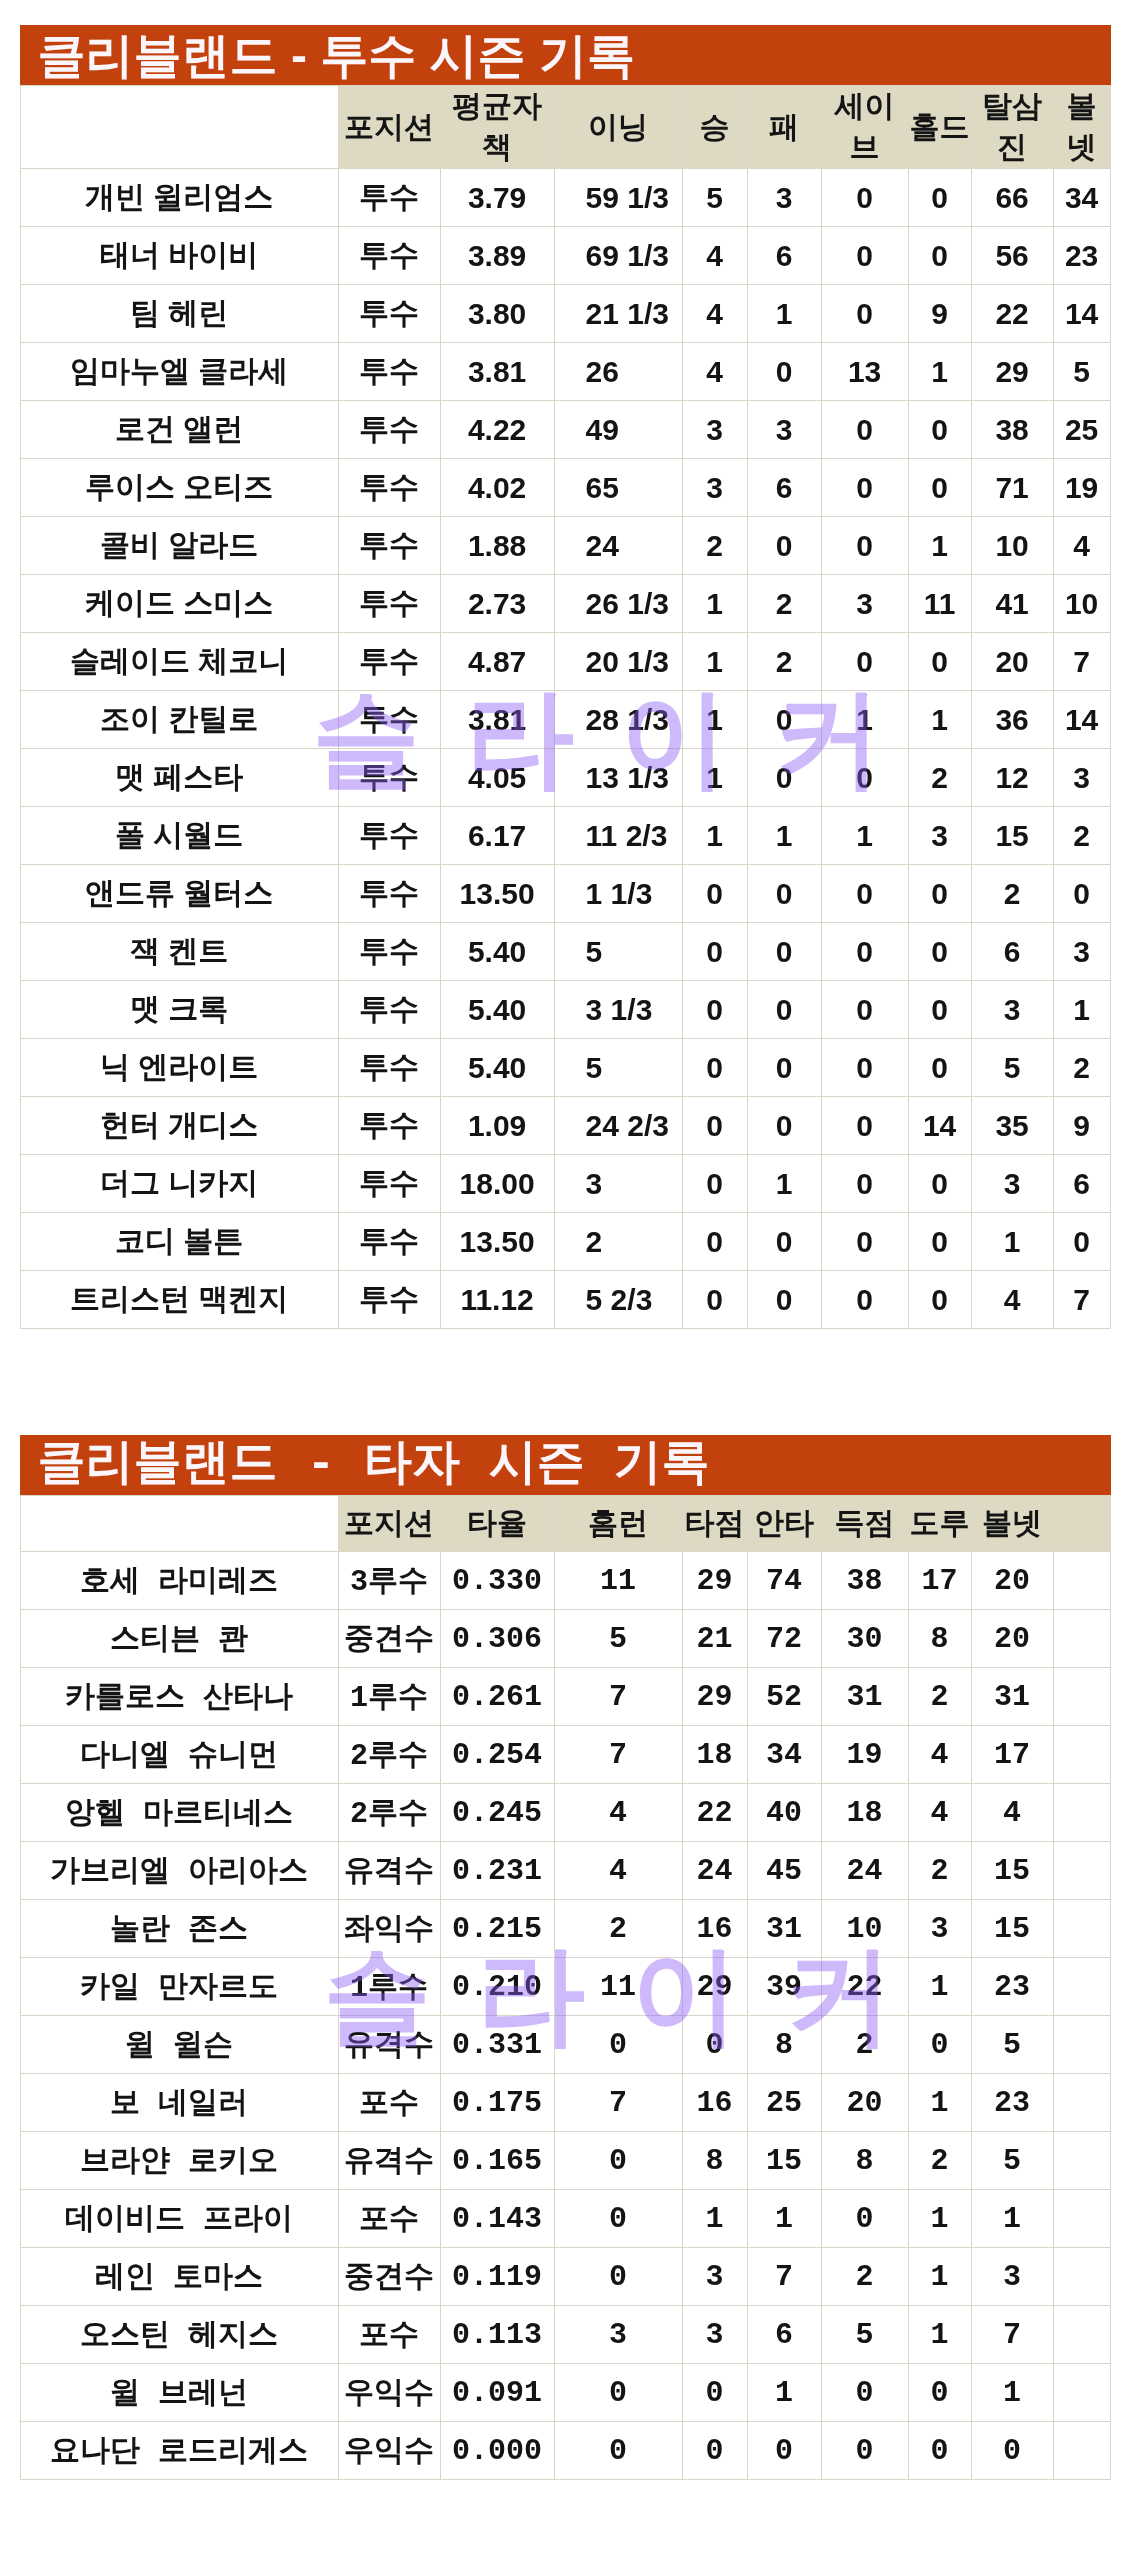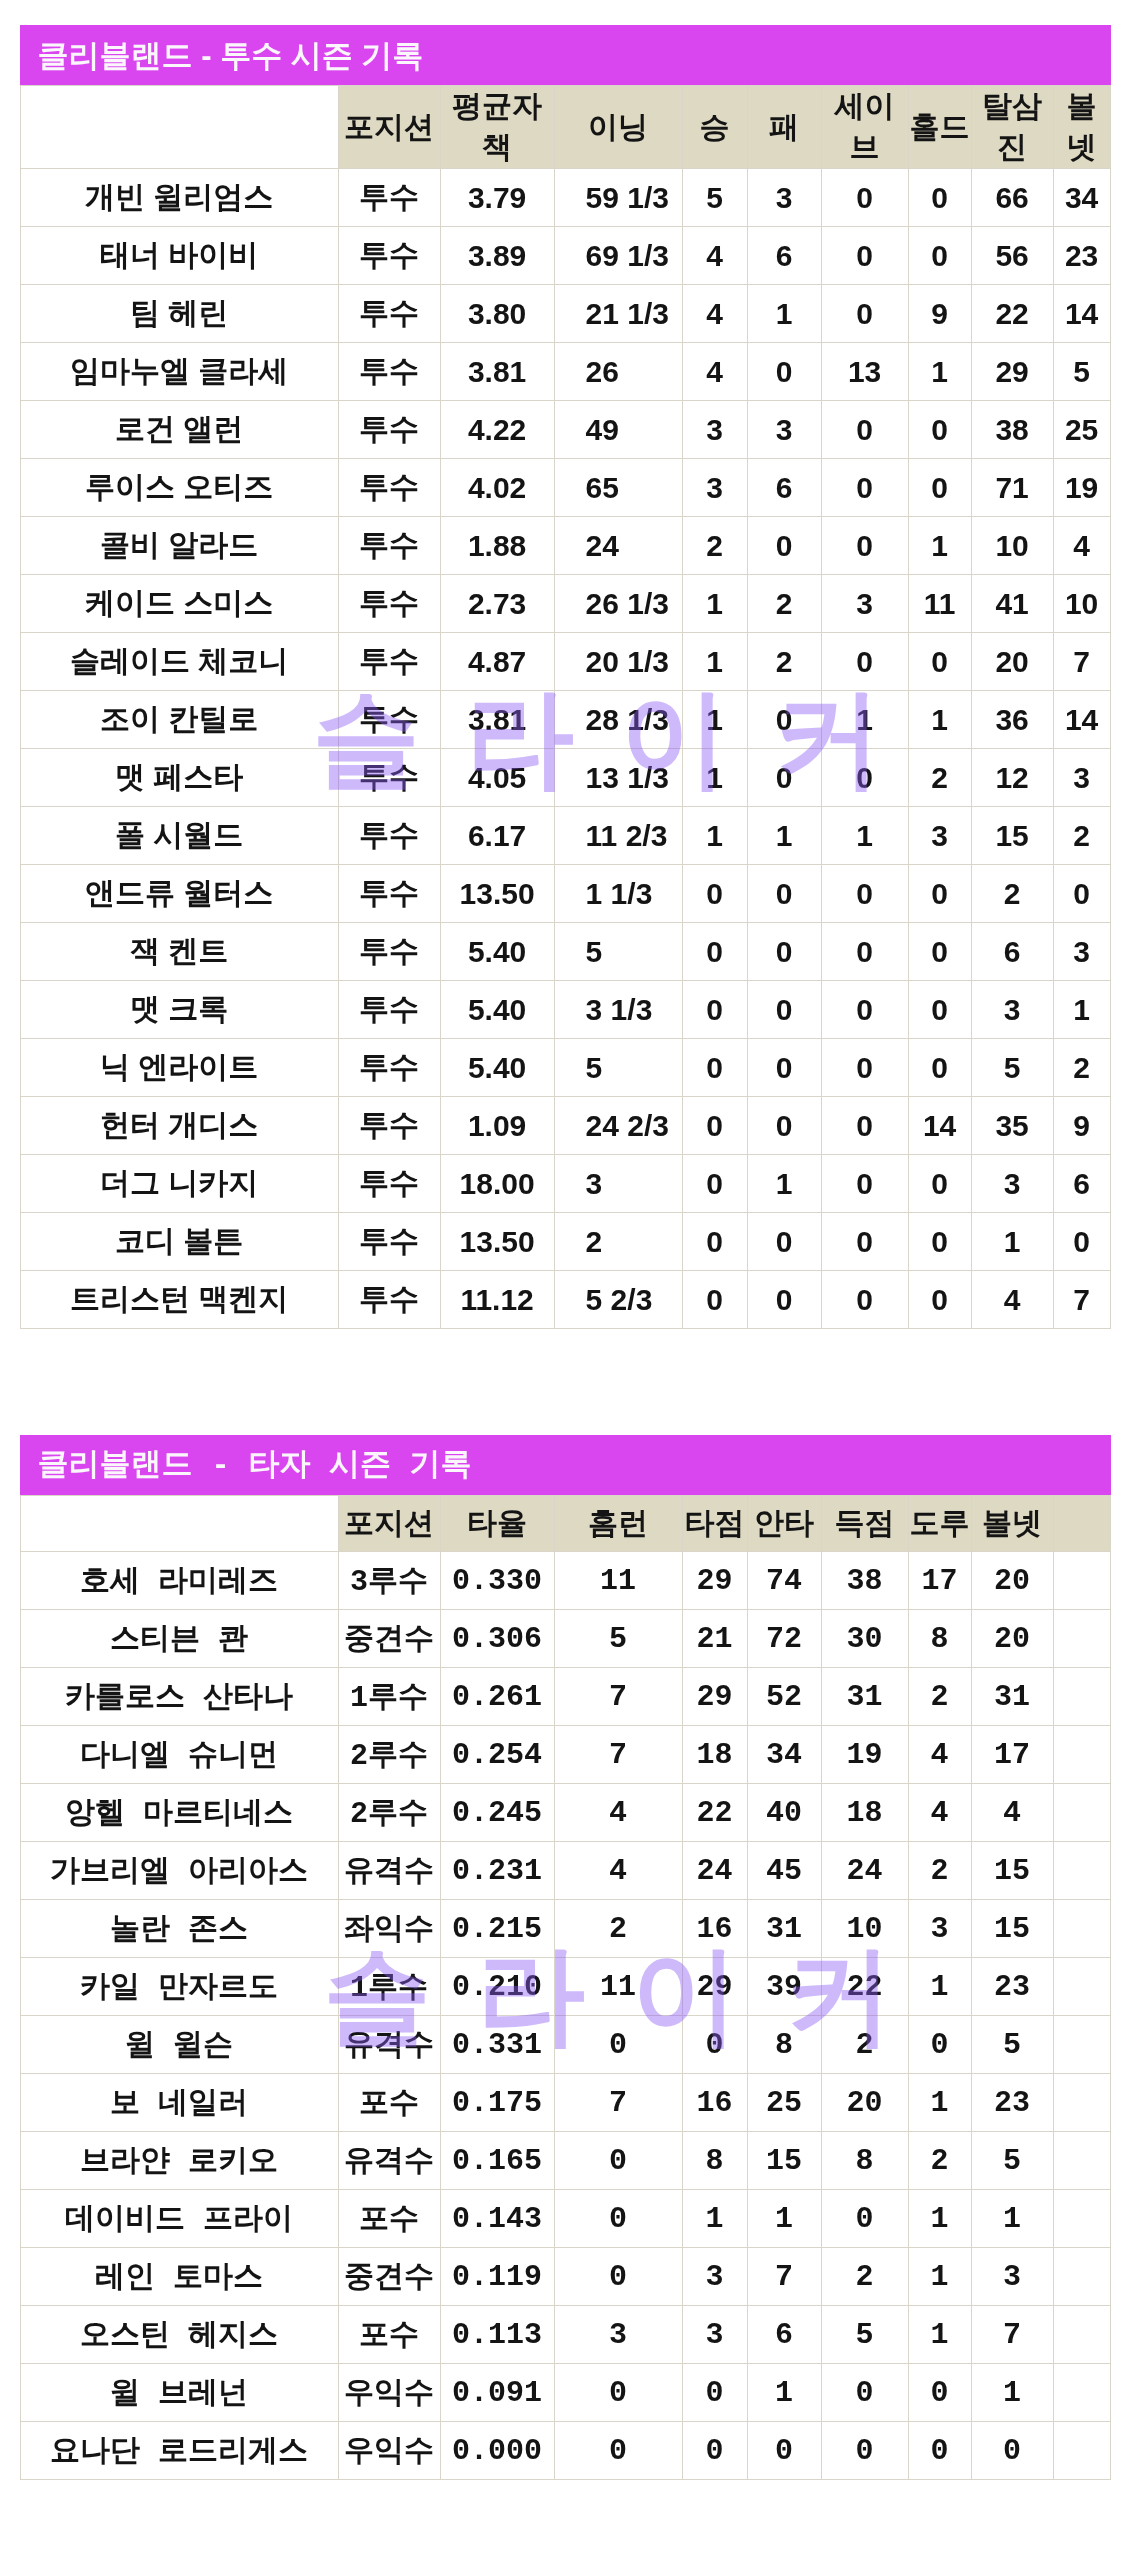--- a/index.html
+++ b/index.html
@@ -10,23 +10,23 @@
     background:#ffffff;
     overflow:hidden;
     font-family:"Liberation Sans","DejaVu Sans",sans-serif;
   }
   .tablewrap { position:absolute; left:19.6px; width:1091px; }
   #pitcher-wrap { top:25px; }
   #batter-wrap  { top:1435px;font-family:Liberation Mono, monospace; }
 
   .title-bar {
     height:60px;
-    background:#d946ef;
+    background:#c2410c;
     color:#fbf6fb;
-    font-size:31px;
+    font-size:48px;
     font-weight:700;
     line-height:61px;
     padding-left:18px;
     box-sizing:border-box;
     white-space:nowrap;
   }
 
   table.stats {
     width:1091px;
     border-collapse:collapse;

